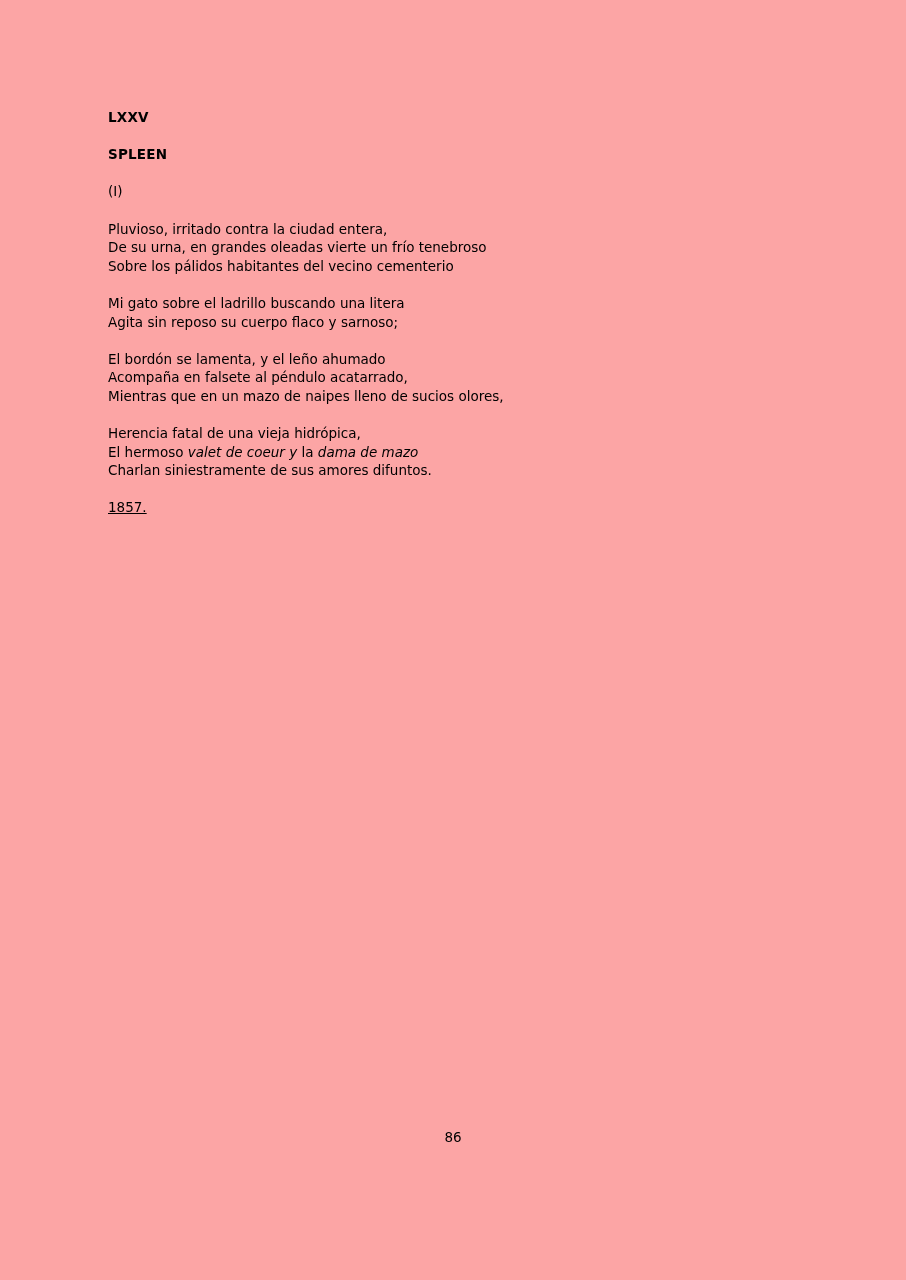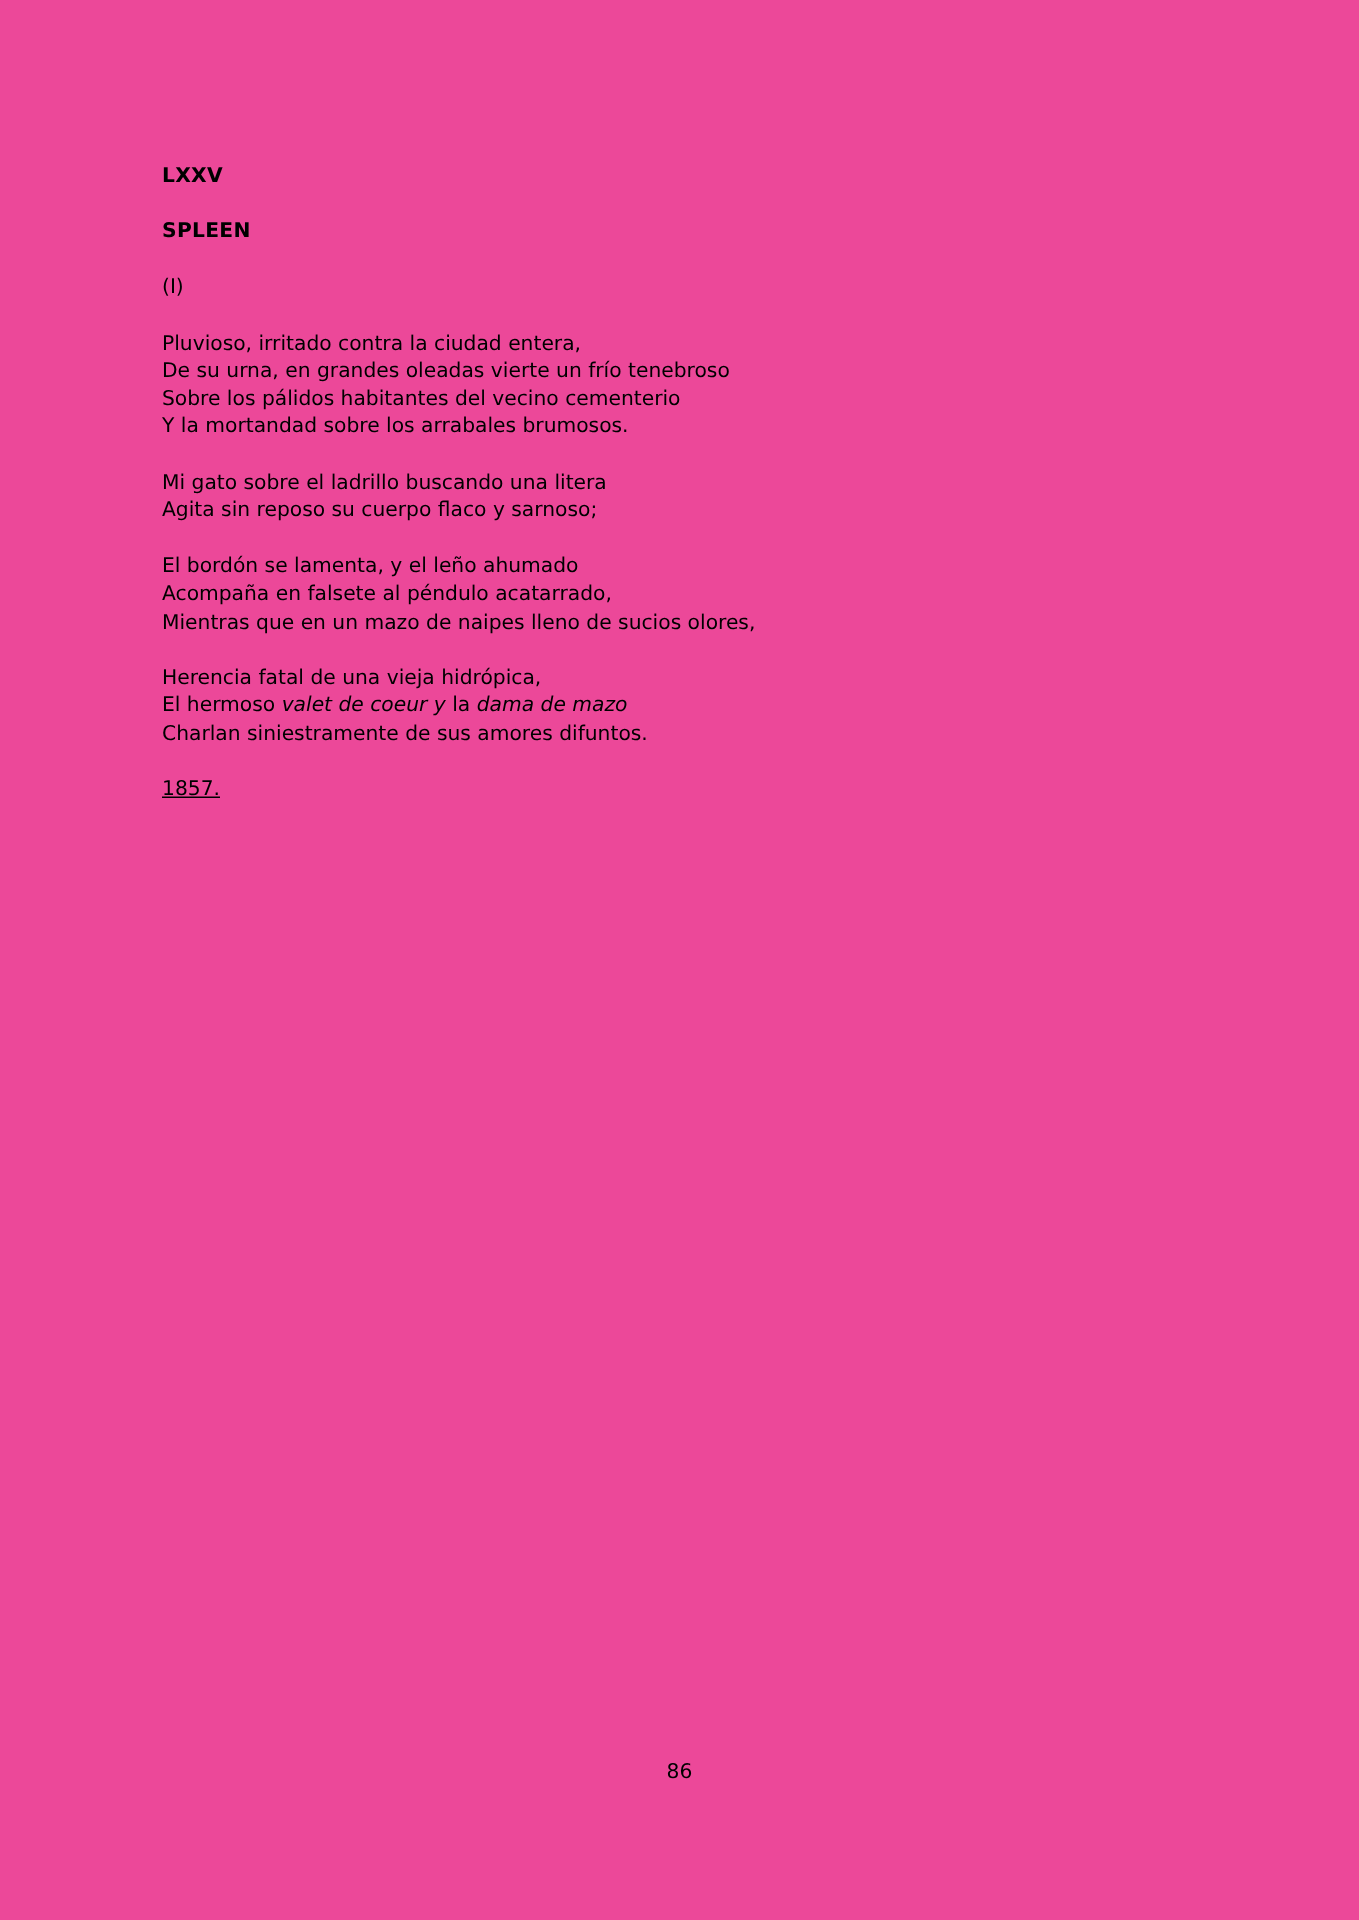--- a/index.html
+++ b/index.html
@@ -11,21 +11,21 @@
     position: relative;
     width: 906px;
     height: 1280px;
     font-family: "DejaVu Sans", "Liberation Sans", sans-serif;
     color: #000000;
     overflow: hidden;
   }
   .page {
     position: absolute;
     inset: 0;
-    background: #ec4899;
+    background: #fca5a5;
   }
   .content {
     position: absolute;
     left: 108px;
     top: 108px;
     width: 689px;
     font-size: 13.5px;
     line-height: 18.6px;
   }
   .block {
@@ -42,41 +42,40 @@
     font-style: italic;
     text-align: center;
   }
   .date-line {
     text-align: left;
     text-decoration: underline;
   }
   .page-number {
     position: absolute;
     left: 0;
-    top: 1172px;
+    top: 1128px;
     width: 906px;
     text-align: center;
     font-size: 13.5px;
     line-height: 18.6px;
   }
 </style>
 </head>
 <body>
 
 <div class="page">
   <div class="content">
     <div class="block heading">LXXV</div>
     <div class="block heading">SPLEEN</div>
     <div class="block">(I)</div>
     <div>
         <div class="block stanza">
           <div class="line">Pluvioso, irritado contra la ciudad entera,</div>
           <div class="line">De su urna, en grandes oleadas vierte un frío tenebroso</div>
           <div class="line">Sobre los pálidos habitantes del vecino cementerio</div>
-          <div class="line">Y la mortandad sobre los arrabales brumosos.</div>
         </div>
         <div class="block stanza">
           <div class="line">Mi gato sobre el ladrillo buscando una litera</div>
           <div class="line">Agita sin reposo su cuerpo flaco y sarnoso;</div>
         </div>
         <div class="block stanza">
           <div class="line">El bordón se lamenta, y el leño ahumado</div>
           <div class="line">Acompaña en falsete al péndulo acatarrado,</div>
           <div class="line">Mientras que en un mazo de naipes lleno de sucios olores,</div>
         </div>

